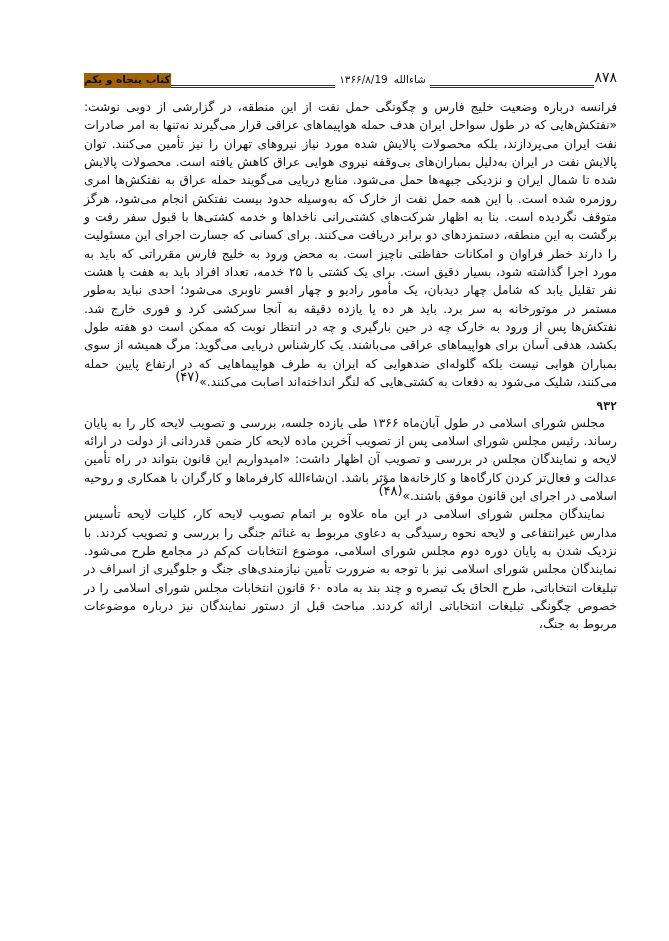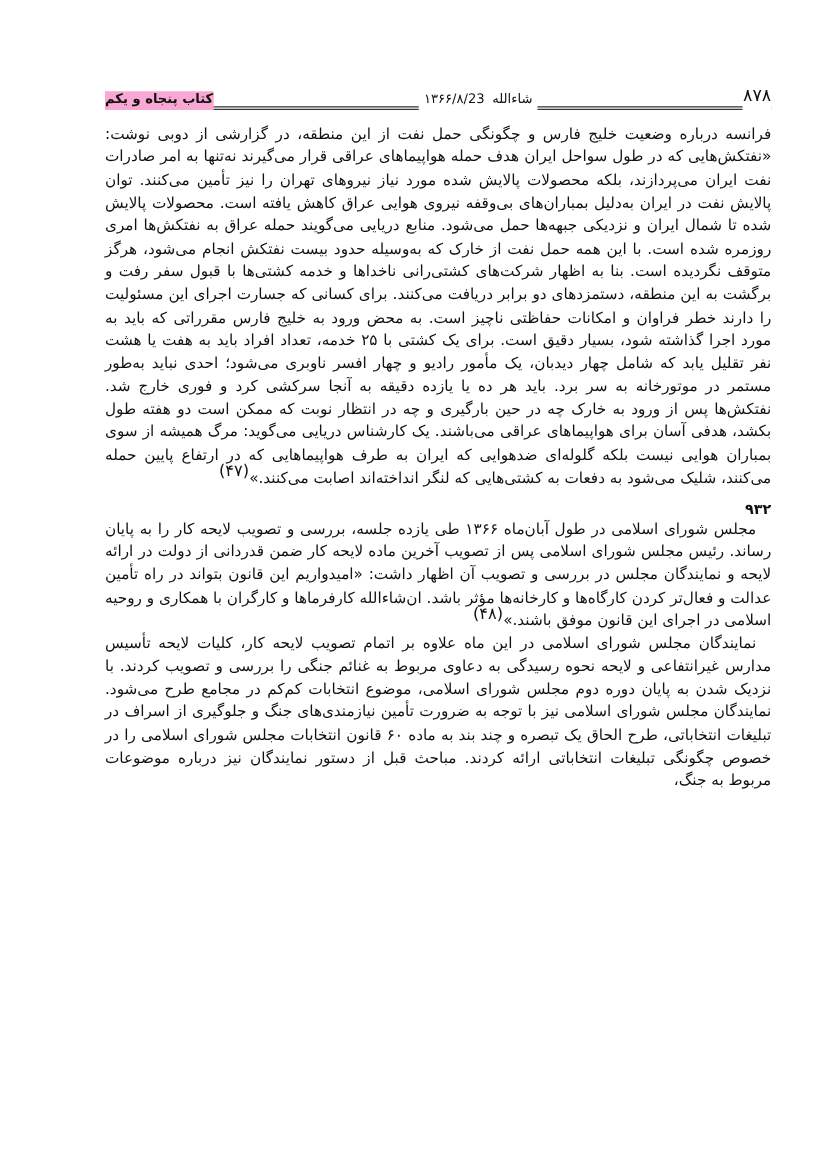--- a/index.html
+++ b/index.html
@@ -28,21 +28,21 @@
       display: flex;
       align-items: flex-end;
       justify-content: space-between;
       direction: rtl;
       font-size: 11px;
     }
     .running-header .book-title {
       font-weight: bold;
       font-size: 10.5px;
       padding-bottom: 3px;
-      background: #f9a8d4;
+      background: #a16207;
       z-index: 2;
     }
     .running-header .center {
       display: flex;
       gap: 6px;
       font-size: 10.5px;
       padding-bottom: 3px;
       background: #fff;
       z-index: 2;
       padding-left: 4px;
@@ -85,33 +85,34 @@
       font-size: 13px;
       line-height: 0;
       vertical-align: super;
     }
     .section-number {
       margin-top: 8px;
       font-weight: bold;
       font-size: 11.5px;
       line-height: 14px;
       text-align: right;
+      font-family: Liberation Mono, monospace;
     }
   </style>
 </head>
 <body>
 
 <div class="page">
 
   <div class="running-header">
     <div class="header-rule"></div>
     <span class="page-number">۸۷۸</span>
     <span class="center">
       <span>شاءالله</span>
-      <span>۱۳۶۶/۸/23</span>
+      <span>۱۳۶۶/۸/19</span>
     </span>
     <span class="book-title">کتاب پنجاه و یکم</span>
   </div>
 
   <div class="body-text">
     <p class="para-no-indent"><span>فرانسه درباره وضعیت خلیج فارس و چگونگی حمل نفت از این منطقه، در گزارشی از دوبی نوشت: «نفتکش‌هایی که در طول سواحل ایران هدف حمله هواپیماهای عراقی قرار می‌گیرند نه‌تنها به امر صادرات نفت ایران می‌پردازند، بلکه محصولات پالایش شده مورد نیاز نیروهای تهران را نیز تأمین می‌کنند. توان پالایش نفت در ایران به‌دلیل بمباران‌های بی‌وقفه نیروی هوایی عراق کاهش یافته است. محصولات پالایش شده تا شمال ایران و نزدیکی جبهه‌ها حمل می‌شود. منابع دریایی می‌گویند حمله عراق به نفتکش‌ها امری روزمره شده است. با این همه حمل نفت از خارک که به‌وسیله حدود بیست نفتکش انجام می‌شود، هرگز متوقف نگردیده است. بنا به اظهار شرکت‌های کشتی‌رانی ناخداها و خدمه کشتی‌ها با قبول سفر رفت و برگشت به این منطقه، دستمزدهای دو برابر دریافت می‌کنند. برای کسانی که جسارت اجرای این مسئولیت را دارند خطر فراوان و امکانات حفاظتی ناچیز است. به محض ورود به خلیج فارس مقرراتی که باید به مورد اجرا گذاشته شود، بسیار دقیق است. برای یک کشتی با ۲۵ خدمه، تعداد افراد باید به هفت یا هشت نفر تقلیل یابد که شامل چهار دیدبان، یک مأمور رادیو و چهار افسر ناوبری می‌شود؛ احدی نباید به‌طور مستمر در موتورخانه به سر برد. باید هر ده یا یازده دقیقه به آنجا سرکشی کرد و فوری خارج شد. نفتکش‌ها پس از ورود به خارک چه در حین بارگیری و چه در انتظار نوبت که ممکن است دو هفته طول بکشد، هدفی آسان برای هواپیماهای عراقی می‌باشند. یک کارشناس دریایی می‌گوید: مرگ همیشه از سوی بمباران هوایی نیست بلکه گلوله‌ای ضدهوایی که ایران به طرف هواپیماهایی که در ارتفاع پایین حمله می‌کنند، شلیک می‌شود به دفعات به کشتی‌هایی که لنگر انداخته‌اند اصابت می‌کنند.»</span><sup>(۴۷)</sup></p>
 
     <div class="section-number">۹۳۲</div>
 
     <p class="para-indent"><span>مجلس شورای اسلامی در طول آبان‌ماه ۱۳۶۶ طی یازده جلسه، بررسی و تصویب لایحه کار را به پایان رساند. رئیس مجلس شورای اسلامی پس از تصویب آخرین ماده لایحه کار ضمن قدردانی از دولت در ارائه لایحه و نمایندگان مجلس در بررسی و تصویب آن اظهار داشت: «امیدواریم این قانون بتواند در راه تأمین عدالت و فعال‌تر کردن کارگاه‌ها و کارخانه‌ها مؤثر باشد. ان‌شاءالله کارفرماها و کارگران با همکاری و روحیه اسلامی در اجرای این قانون موفق باشند.»</span><sup>(۴۸)</sup></p>

